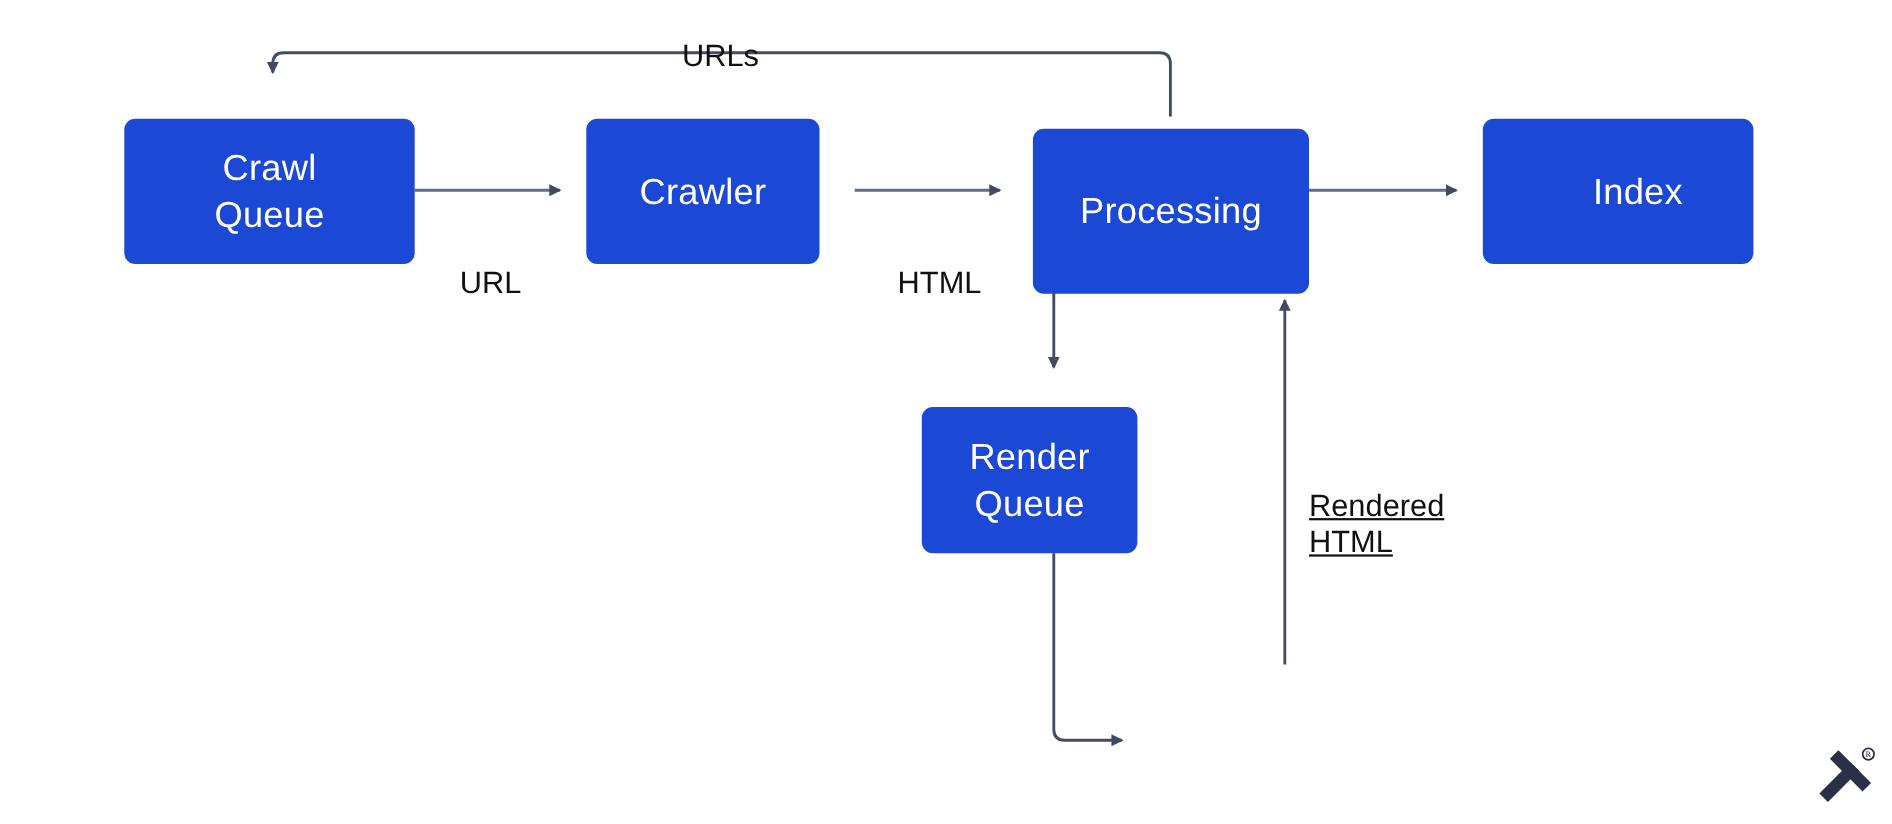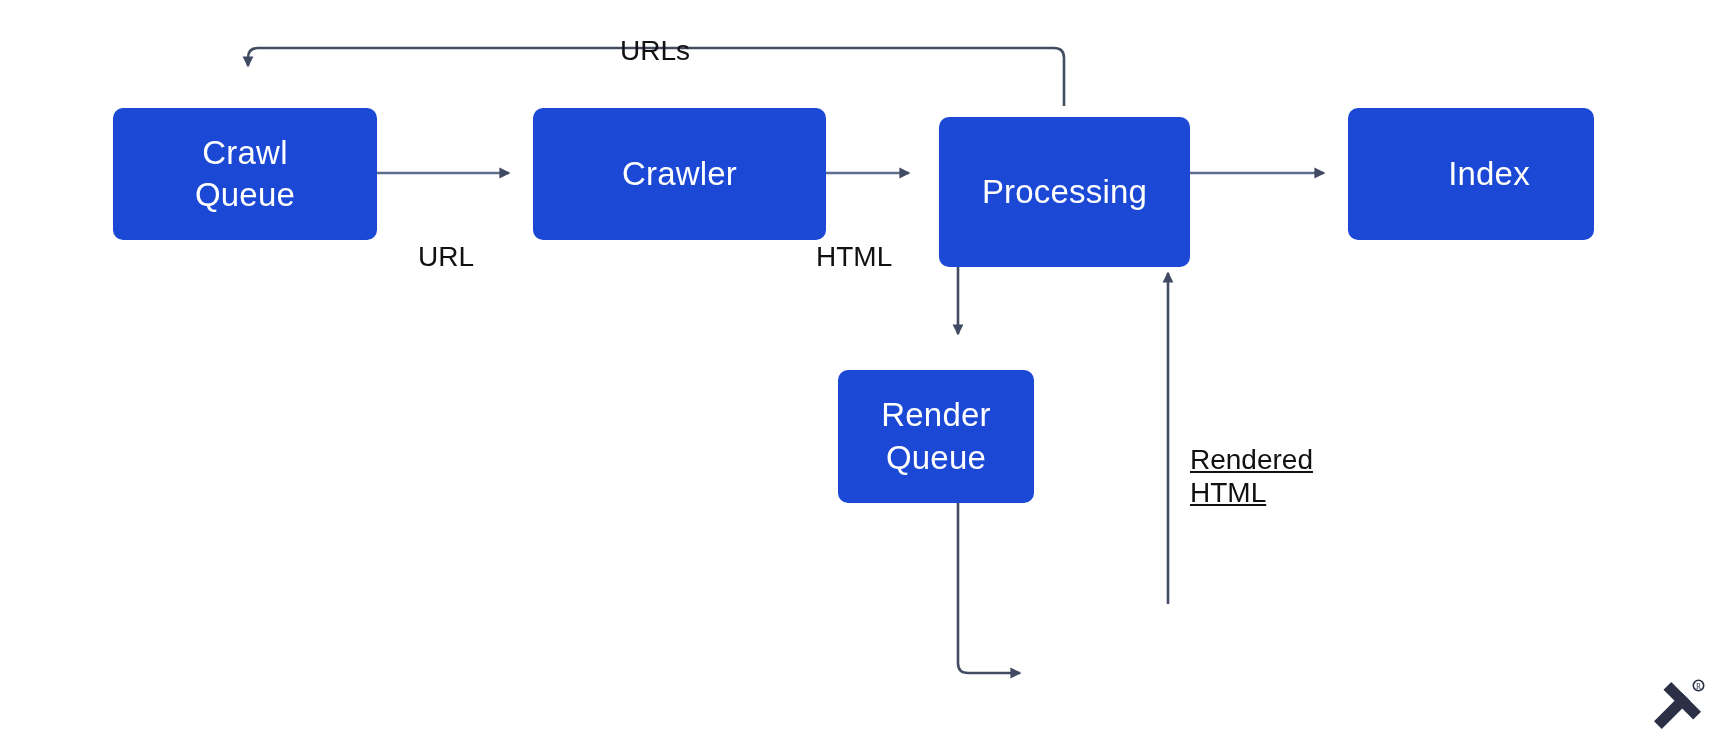--- a/index.html
+++ b/index.html
@@ -98,21 +98,21 @@
     <g>
       <path d="M1168,604 L1168,273" fill="none" stroke="#434c63" stroke-width="2.6" marker-end="url(#ah)"></path>
     </g>
   </svg>
 
   <div class="node" style="left:113px; top:108px; width:264px; height:132px;">
     <span>Crawl
 Queue</span>
   </div>
 
-  <div class="node" style="left:533px; top:108px; width:293px; height:132px;">
+  <div class="node" style="left:533px; top:108px; width:212px; height:132px;">
     <span>Crawler</span>
   </div>
 
   <div class="node" style="left:939px; top:117px; width:251px; height:150px;text-align:center;">
     <span>Processing</span>
   </div>
 
   <div class="node" style="left:1348px; top:108px; width:246px; height:132px;padding-left:36px;">
     <span>Index</span>
   </div>

